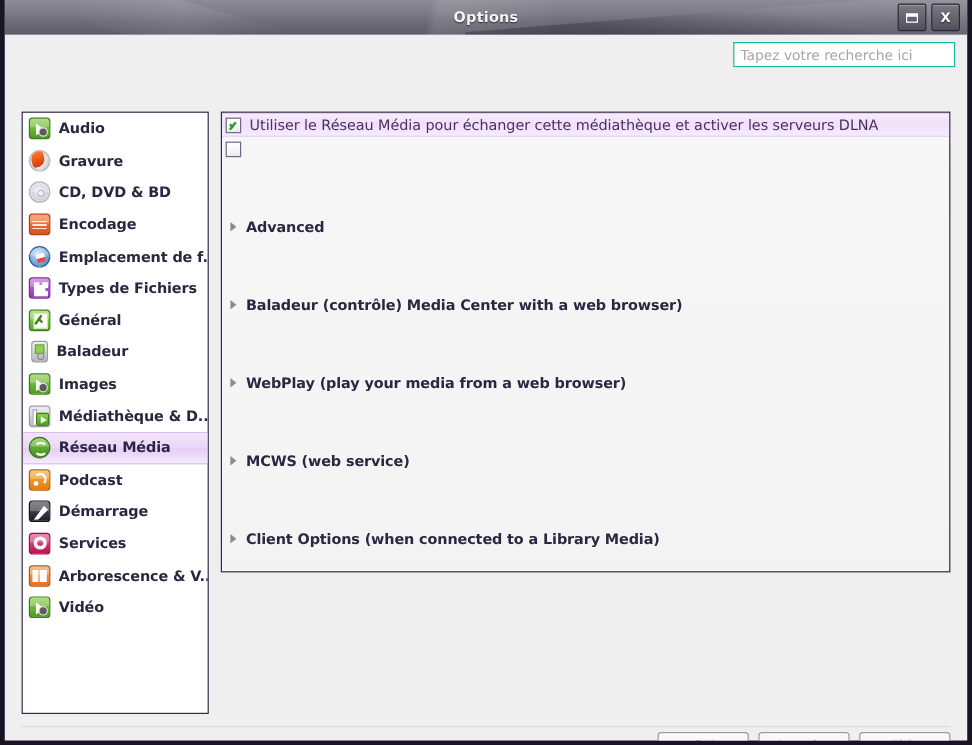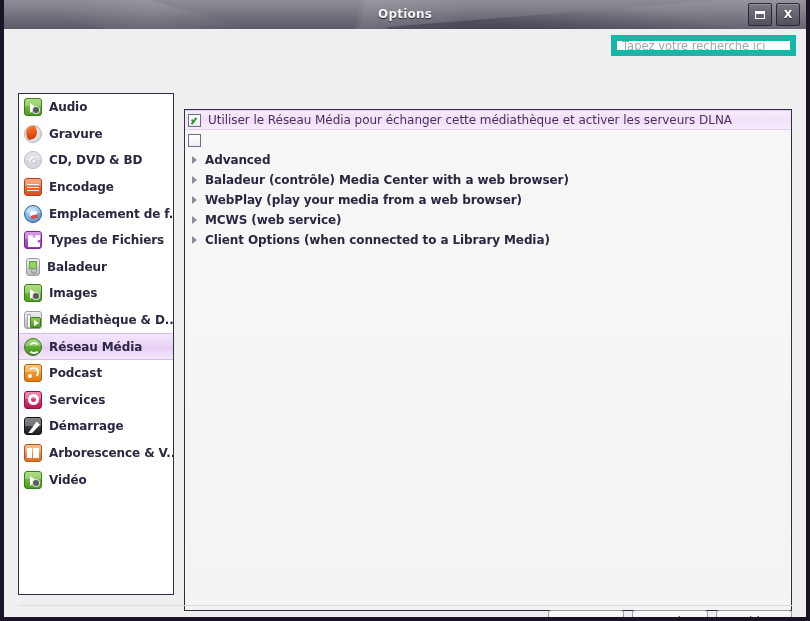--- a/index.html
+++ b/index.html
@@ -112,21 +112,21 @@
     top: 0;
     height: 34px;
   }
   #search-input {
     position: absolute;
     right: 10px;
     top: 6px;
     width: 185px;
     height: 21px;
     box-sizing: border-box;
-    border: 6px solid #14b8a6;
+    border: 1px solid #14b8a6;
     background: #ffffff;
     font-family: "DejaVu Sans", sans-serif;
     font-size: 11.5px;
     color: #2c2a3a;
     padding: 0 5px;
     outline: none;
   }
   #search-input::placeholder {
     color: #a6a4ae;
     opacity: 1;
@@ -244,23 +244,23 @@
   .ic-theatre .scr3 { position:absolute; left:2px; top:3px; right:2px; height:11px; background: linear-gradient(to bottom,#4fa3e8,#1e5f9e); border:1px solid #15436f; box-sizing:border-box; z-index:2;}
   .ic-tree   { background: linear-gradient(to bottom, #f6a35e, #e0702a); border: 1px solid #b4551b; }
   .ic-tree .pane { position:absolute; left:2px; top:3px; width:5px; bottom:3px; background:#ffffff; z-index:2;}
   .ic-tree .pane2 { position:absolute; left:8px; top:3px; right:2px; bottom:3px; background:#ffffff; z-index:2;}
   .ic-video  { background: linear-gradient(to bottom, #8ed14e, #4d9c20); border: 1px solid #3d7d19; }
 
   
   #main-panel {
     position: absolute;
     left: 180px;
-    top: 80px;
+    top: 64px;
     right: 14px;
-    height: 502px;
+    height: 384px;
     box-sizing: border-box;
     background: linear-gradient(to bottom, #f7f7f8 0%, #f3f3f4 100%);
     border: 1px solid #322c44;
     overflow: hidden;
   }
   .opt-row {
     display: flex;
     align-items: center;
     height: 20px;
     padding-left: 3px;
@@ -328,20 +328,21 @@
   }
 
   
   .tree-row {
     display: flex;
     align-items: center;
     height: 20px;
     padding-left: 6px;
     gap: 8px;
     cursor: default;
+    margin-top: 45px;
   }
   .tri-right {
     width: 0; height: 0;
     flex: 0 0 auto;
     border-left: 5px solid #8b8b98;
     border-top: 4px solid transparent;
     border-bottom: 4px solid transparent;
     margin-left: 1px;
   }
   .tree-label {
@@ -438,20 +439,27 @@
           </span>
           <span class="side-label">Emplacement de f...</span>
         </div>
         <div class="side-item">
           <span class="sicon ic-types">
             <span class="puz"></span>
           </span>
           <span class="side-label">Types de Fichiers</span>
         </div>
         <div class="side-item">
+          <span class="sicon ic-general">
+            <span class="chk"></span>
+            <span class="chk2"></span>
+          </span>
+          <span class="side-label">Général</span>
+        </div>
+        <div class="side-item">
           <span class="sicon ic-player">
             <span class="scr"></span>
             <span class="wheel"></span>
           </span>
           <span class="side-label">Baladeur</span>
         </div>
         <div class="side-item">
           <span class="sicon ic-images">
             <span class="tri"></span>
             <span class="dot"></span>
@@ -472,30 +480,30 @@
           <span class="side-label">Réseau Média</span>
         </div>
         <div class="side-item">
           <span class="sicon ic-podcast">
             <span class="a1"></span>
             <span class="d1"></span>
           </span>
           <span class="side-label">Podcast</span>
         </div>
         <div class="side-item">
+          <span class="sicon ic-start">
+            <span class="ar"></span>
+          </span>
+          <span class="side-label">Démarrage</span>
+        </div>
+        <div class="side-item">
           <span class="sicon ic-services">
             <span class="gr"></span>
           </span>
           <span class="side-label">Services</span>
-        </div>
-        <div class="side-item">
-          <span class="sicon ic-start">
-            <span class="ar"></span>
-          </span>
-          <span class="side-label">Démarrage</span>
         </div>
         <div class="side-item">
           <span class="sicon ic-tree">
             <span class="pane"></span>
             <span class="pane2"></span>
           </span>
           <span class="side-label">Arborescence &amp; V...</span>
         </div>
         <div class="side-item">
           <span class="sicon ic-video">

